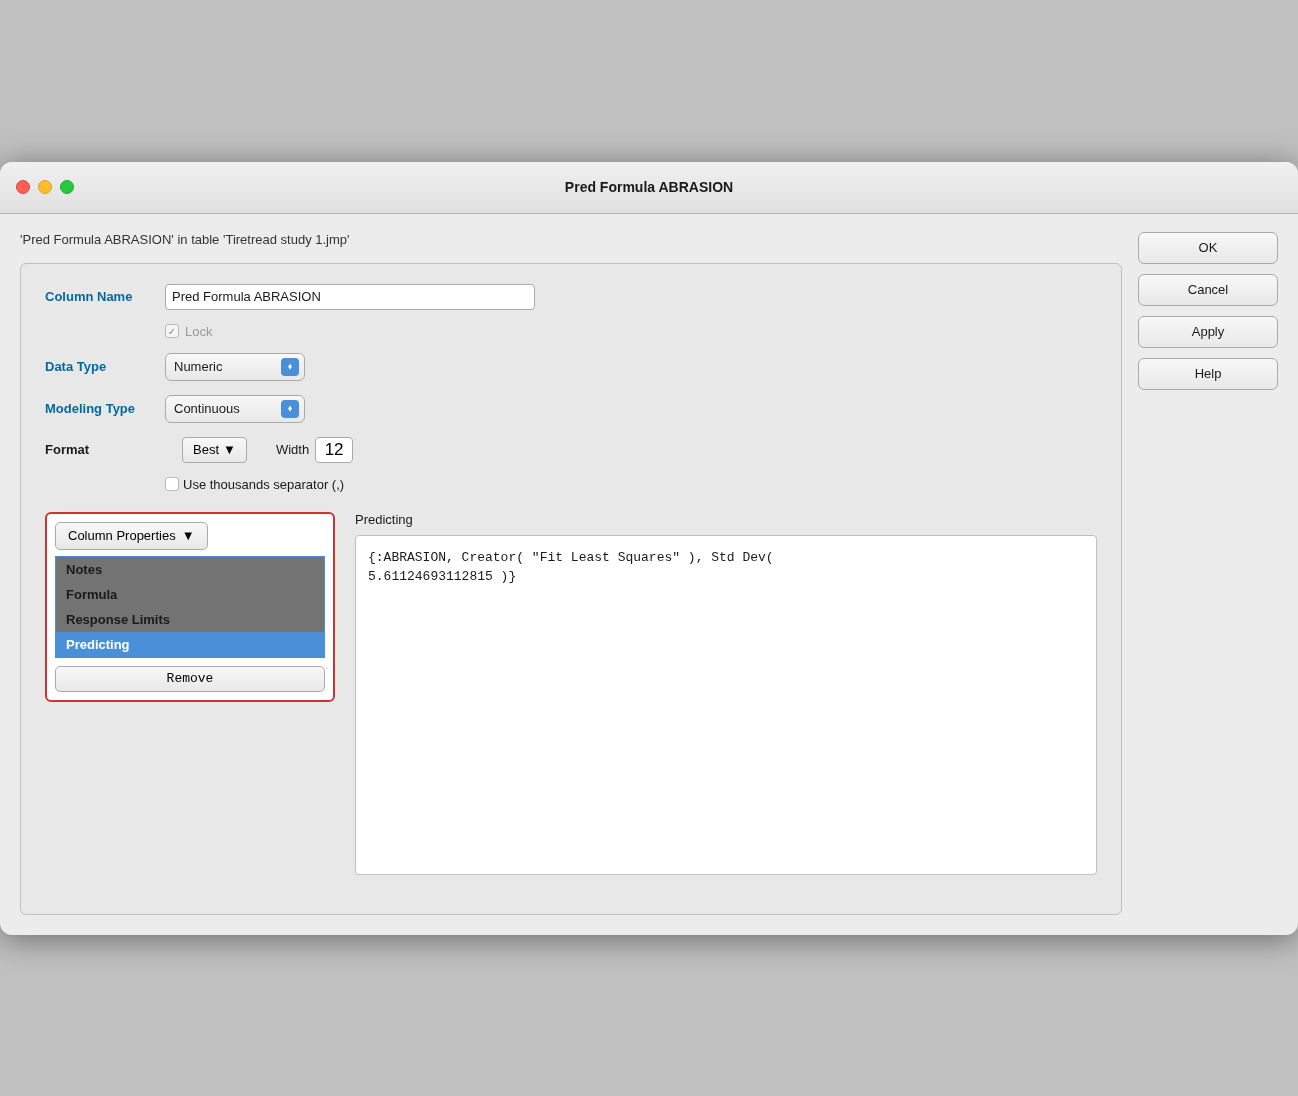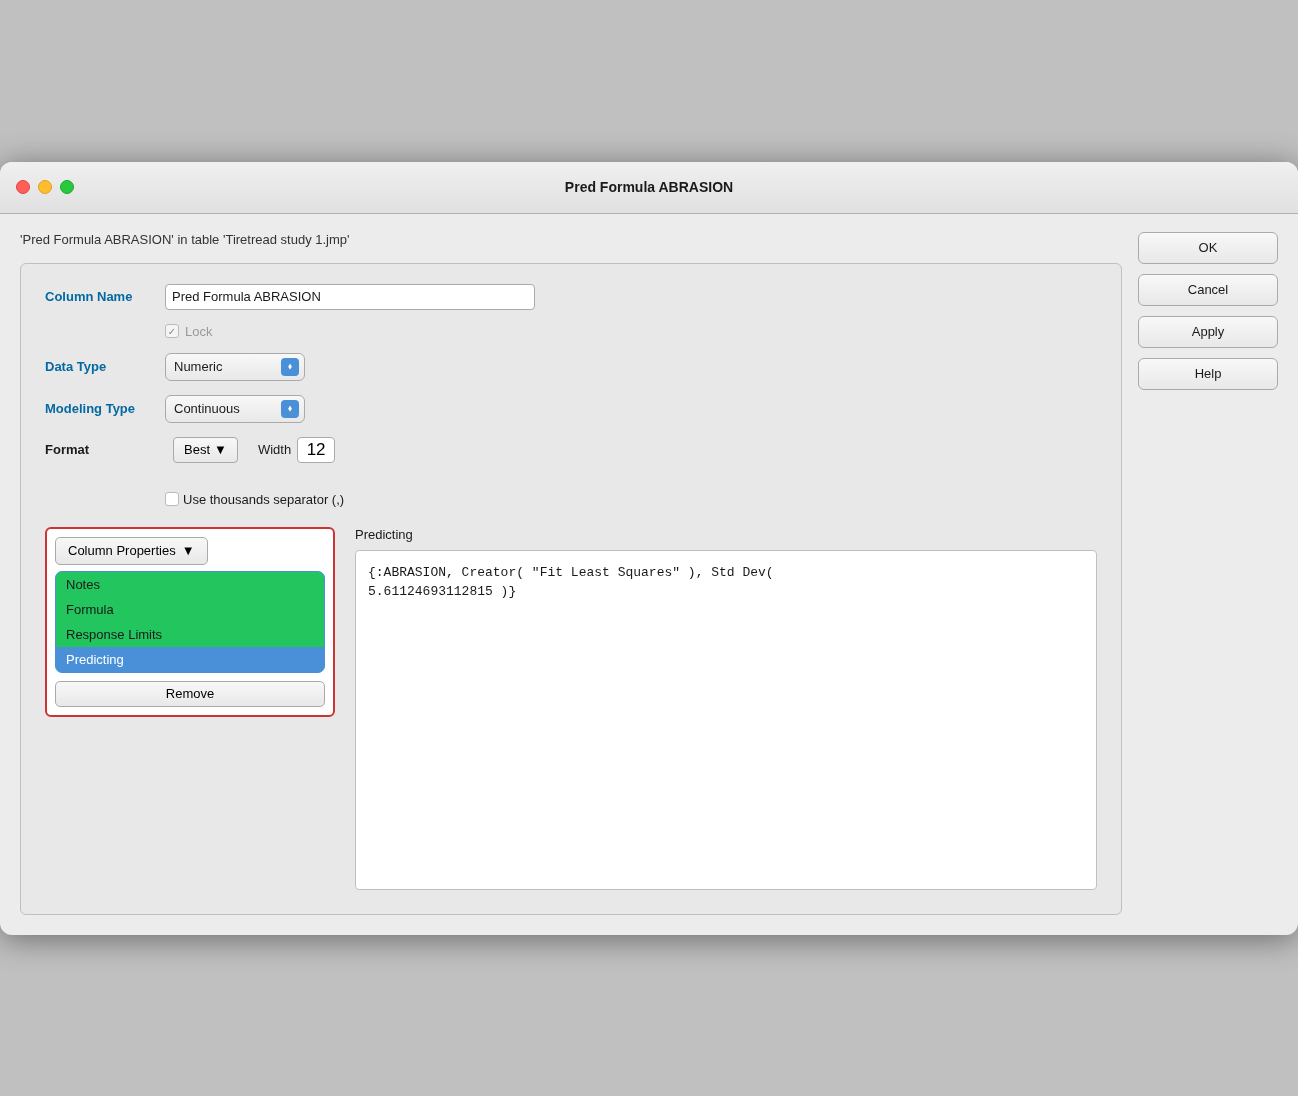--- a/index.html
+++ b/index.html
@@ -169,22 +169,22 @@
       display: flex;
       align-items: center;
       justify-content: center;
       color: white;
       font-size: 9px;
     }
 
     .format-row {
       display: flex;
       align-items: center;
-      margin-bottom: 29px;
-      gap: 8px;
+      margin-bottom: 14px;
+      gap: 17px;
     }
 
     .format-label {
       font-size: 13px;
       font-weight: 600;
       color: #1a1a1a;
       width: 120px;
       flex-shrink: 0;
     }
 
@@ -269,23 +269,24 @@
       border-radius: 5px;
       background: linear-gradient(to bottom, #f8f8f8, #e8e8e8);
       cursor: pointer;
       display: flex;
       align-items: center;
       gap: 6px;
     }
 
     .col-props-list {
       border: 1px solid #4a90d9;
-      border-radius: 7px;
-      background: #22c55e;
+      border-radius: 0;
+      background: #737373;
       overflow: hidden;
+      font-weight: bold;
     }
 
     .col-props-list-item {
       padding: 5px 10px;
       font-size: 13px;
       cursor: pointer;
       color: #1a1a1a;
     }
 
     .col-props-list-item.selected {
@@ -296,20 +297,21 @@
     .remove-btn {
       height: 26px;
       padding: 2px 12px;
       font-size: 13px;
       border: 1px solid #aaa;
       border-radius: 5px;
       background: linear-gradient(to bottom, #f8f8f8, #e8e8e8);
       cursor: pointer;
       margin-top: 8px;
       display: inline-block;
+      font-family: Liberation Mono, monospace;
     }
 
     .predicting-label {
       font-size: 13px;
       color: #1a1a1a;
       margin-bottom: 8px;
     }
 
     .predicting-box {
       width: 100%;

